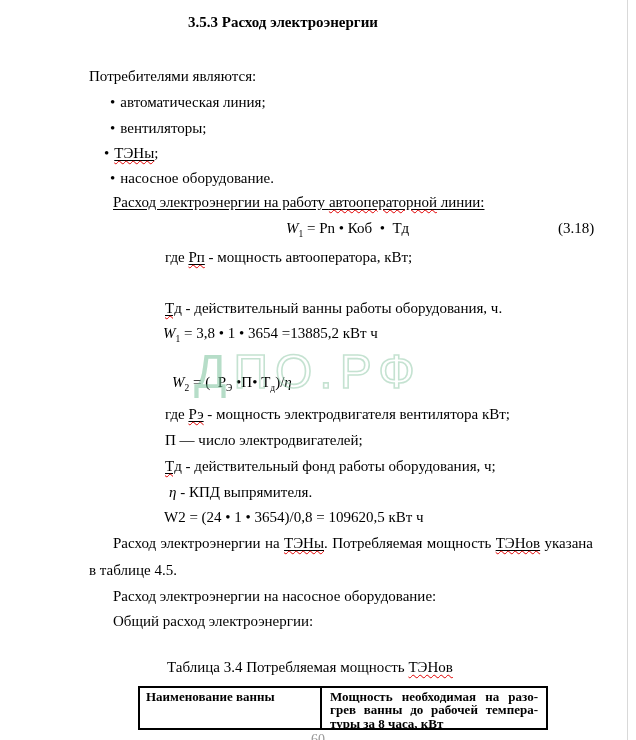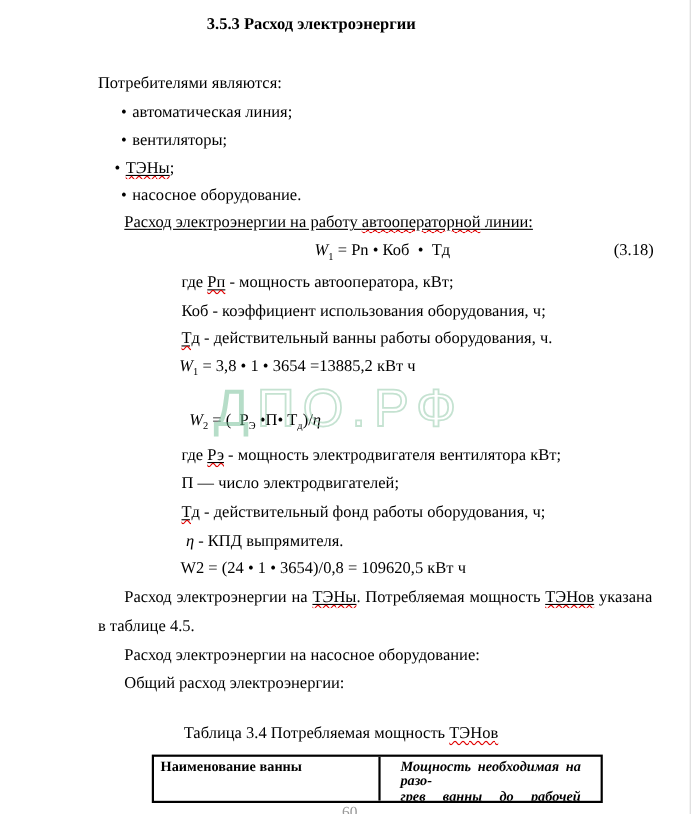--- a/index.html
+++ b/index.html
@@ -22,22 +22,22 @@
     font-family:"Liberation Sans","DejaVu Sans",sans-serif;font-weight:normal;
     font-size:48px;letter-spacing:7px;opacity:.5;
   }
   .wm-solid{color:#6fbd92;}
   .wm-outline{color:transparent;-webkit-text-stroke:1.6px #8cc7a5;}
   .tbl{
     position:absolute;left:138px;top:686px;width:410px;height:44px;
     border:2px solid #000;box-sizing:border-box;display:flex;background:#fff;
     font-weight:bold;font-size:13px;line-height:13.4px;overflow:hidden;
   }
-  .tbl-c1{width:206px;border-right:2px solid #000;box-sizing:border-box;padding:2px 6px;}
-  .tbl-c2{flex:1;padding:2px 18px;box-sizing:border-box;font-style:italic;}
+  .tbl-c1{width:182px;border-right:2px solid #000;box-sizing:border-box;padding:2px 6px;}
+  .tbl-c2{flex:1;padding:2px 8px;box-sizing:border-box;}
   .jl{text-align:justify;text-align-last:justify;}
   .pnum{position:absolute;left:0;right:0;top:732px;text-align:center;color:#999;font-size:14px;}
   .edge{position:absolute;left:627px;top:0;width:1px;height:740px;background:#d9d9d9;}
 </style>
 </head>
 <body>
 
 <div class="page">
 
   <div class="wm"><span class="wm-solid">Д</span><span class="wm-outline">ПО.РФ</span></div>
@@ -54,21 +54,20 @@
 
   <div class="line u" style="left:113px;top:192px"><span>Расход электроэнергии на работу </span><span class="sq">автооператорной</span><span> линии:</span></div>
 
   <div class="line" style="left:110px;top:168px"><span class="marker">•</span><span>насосное оборудование.</span></div>
 
   <div class="line" style="left:286px;top:218px"><span class="it">W</span><sub>1</sub><span> = Pn • Коб  •  Тд</span></div>
   <div class="line eqnum" style="left:558px;top:218px">(3.18)</div>
 
   <div class="line" style="left:165px;top:247px"><span>где </span><span class="u"><span class="sq">Рп</span></span><span> - мощность автооператора, кВт;</span></div>
 
-  <div class="line" style="left:165px;top:273px">Коб - коэффициент использования оборудования, ч;</div>
 
   <div class="line" style="left:165px;top:298px"><span class="u"><span class="sq">Тд</span></span><span> - действительный ванны работы оборудования, ч.</span></div>
 
   <div class="line" style="left:163px;top:323px"><span class="it">W</span><sub>1</sub><span> = 3,8 • 1 • 3654 =13885,2 кВт ч</span></div>
 
 
   <div class="line" style="left:172px;top:372px"><span class="it">W</span><sub>2</sub><span> = (  Р</span><sub>Э</sub><span> •П• Т</span><sub>д</sub><span>)/</span><span class="it">η</span></div>
 
   <div class="line" style="left:165px;top:404px"><span>где </span><span class="u"><span class="sq">Рэ</span></span><span> - мощность электродвигателя вентилятора кВт;</span></div>
 

